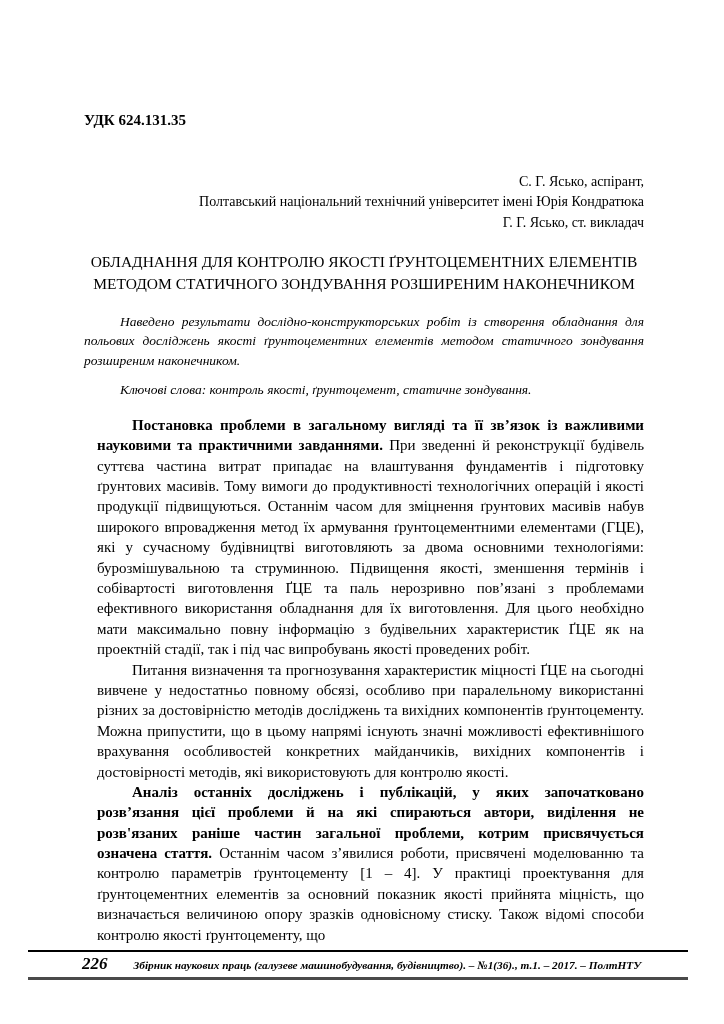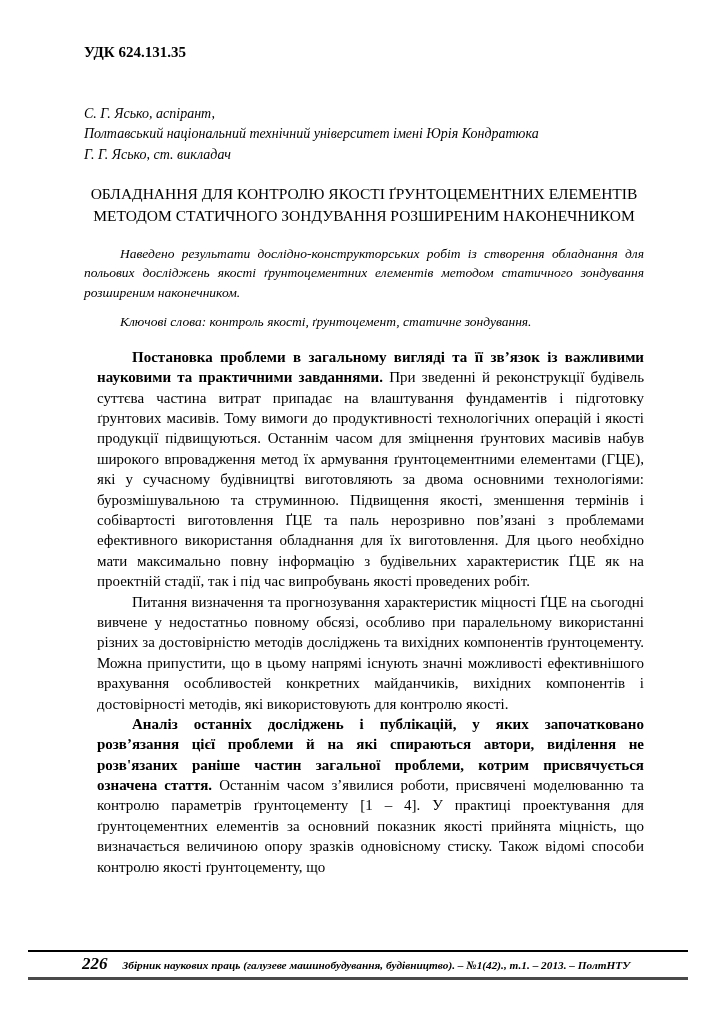--- a/index.html
+++ b/index.html
@@ -6,29 +6,29 @@
   html, body { background: #ffffff; }
   body {
     width: 724px;
     height: 1024px;
     position: relative;
     overflow: hidden;
     font-family: "Liberation Serif", serif;
     color: #000;
   }
   .page {
-    padding: 44px 80px 0 84px;
+    padding: 112px 80px 0 84px;
   }
   .udc {
     font-weight: bold;
     font-size: 15px;
     margin-bottom: 22px;
   }
   .authors {
-    font-style: italic;
+    text-align: right;
     font-size: 14px;
     line-height: 1.45;
     margin-bottom: 18px;
     margin-top: 43px;
   }
   .title {
     text-align: center;
     font-weight: normal;
     font-size: 15.5px;
     line-height: 1.4;
@@ -61,21 +61,21 @@
   .footer {
     position: absolute;
     left: 28px;
     right: 36px;
     top: 950px;
     border-top: 2px solid #000;
     border-bottom: 3px solid #4a4a4a;
     padding: 2px 8px 3px 54px;
     display: flex;
     align-items: baseline;
-    gap: 15px;
+    gap: 26px;
     font-style: italic;
     font-weight: bold;
     white-space: nowrap;
   }
   .page-num { font-size: 17px; }
   .footer-text { font-size: 11.3px; }
 </style>
 </head>
 <body>
 
@@ -98,14 +98,14 @@
   <p class="body-par"><span class="lead">Постановка проблеми в загальному вигляді та її зв’язок із важливими науковими та практичними завданнями.</span><span> При зведенні й реконструкції будівель суттєва частина витрат припадає на влаштування фундаментів і підготовку ґрунтових масивів. Тому вимоги до продуктивності технологічних операцій і якості продукції підвищуються. Останнім часом для зміцнення ґрунтових масивів набув широкого впровадження метод їх армування ґрунтоцементними елементами (ГЦЕ), які у сучасному будівництві виготовляють за двома основними технологіями: бурозмішувальною та струминною. Підвищення якості, зменшення термінів і собівартості виготовлення ҐЦЕ та паль нерозривно пов’язані з проблемами ефективного використання обладнання для їх виготовлення. Для цього необхідно мати максимально повну інформацію з будівельних характеристик ҐЦЕ як на проектній стадії, так і під час випробувань якості проведених робіт.</span></p>
 
   <p class="body-par"><span>Питання визначення та прогнозування характеристик міцності ҐЦЕ на сьогодні вивчене у недостатньо повному обсязі, особливо при паралельному використанні різних за достовірністю методів досліджень та вихідних компонентів ґрунтоцементу. Можна припустити, що в цьому напрямі існують значні можливості ефективнішого врахування особливостей конкретних майданчиків, вихідних компонентів і достовірності методів, які використовують для контролю якості.</span></p>
 
   <p class="body-par"><span class="lead">Аналіз останніх досліджень і публікацій, у яких започатковано розв’язання цієї проблеми й на які спираються автори, виділення не розв'язаних раніше частин загальної проблеми, котрим присвячується означена стаття.</span><span> Останнім часом з’явилися роботи, присвячені моделюванню та контролю параметрів ґрунтоцементу [1 – 4]. У практиці проектування для ґрунтоцементних елементів за основний показник якості прийнята міцність, що визначається величиною опору зразків одновісному стиску. Також відомі способи контролю якості ґрунтоцементу, що</span></p>
 
 </div>
 
 <div class="footer">
   <span class="page-num">226</span>
-  <span class="footer-text">Збірник наукових праць (галузеве машинобудування, будівництво). – №1(42)., т.1. – 2013. – ПолтНТУ</span>
+  <span class="footer-text">Збірник наукових праць (галузеве машинобудування, будівництво). – №1(36)., т.1. – 2017. – ПолтНТУ</span>
 </div>
 
 </body></html>

